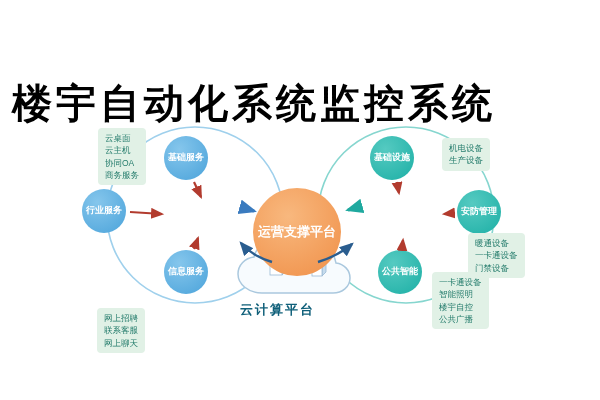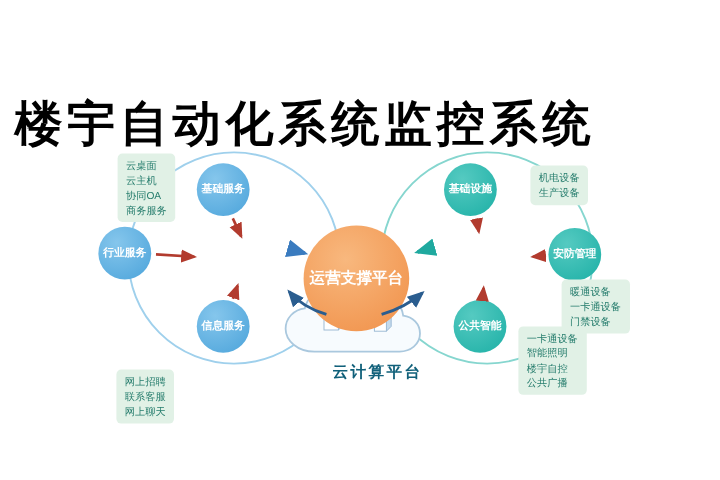--- a/index.html
+++ b/index.html
@@ -35,21 +35,21 @@
 
   .tagbox { position:absolute; background:#e1f1e6; border-radius:4px; padding:4px 7px;
             font-size:8.5px; line-height:1.45; color:#267d6d; z-index:2; }
   .t1 { left:98px;  top:128px; }
   .t2 { left:56px;  top:226px; }
   .t3 { left:97px;  top:270px;margin-top:38px; }
   .t4 { left:442px; top:138px; }
   .t5 { left:468px; top:233px; }
   .t6 { left:432px; top:272px; }
 
-  .cloud-label { position:absolute; left:240px; top:301px; width:112px; text-align:right;
+  .cloud-label { position:absolute; left:240px; top:301px; width:112px; text-align:left;
                  font-size:13px; font-weight:bold; color:#10607a; letter-spacing:2px; z-index:2; }
 </style>
 </head>
 <body>
 
 <div class="stage">
 
   <h1 class="title">楼宇自动化系统监控系统</h1>
 
   <svg class="under" width="600" height="400" viewBox="0 0 600 400">

